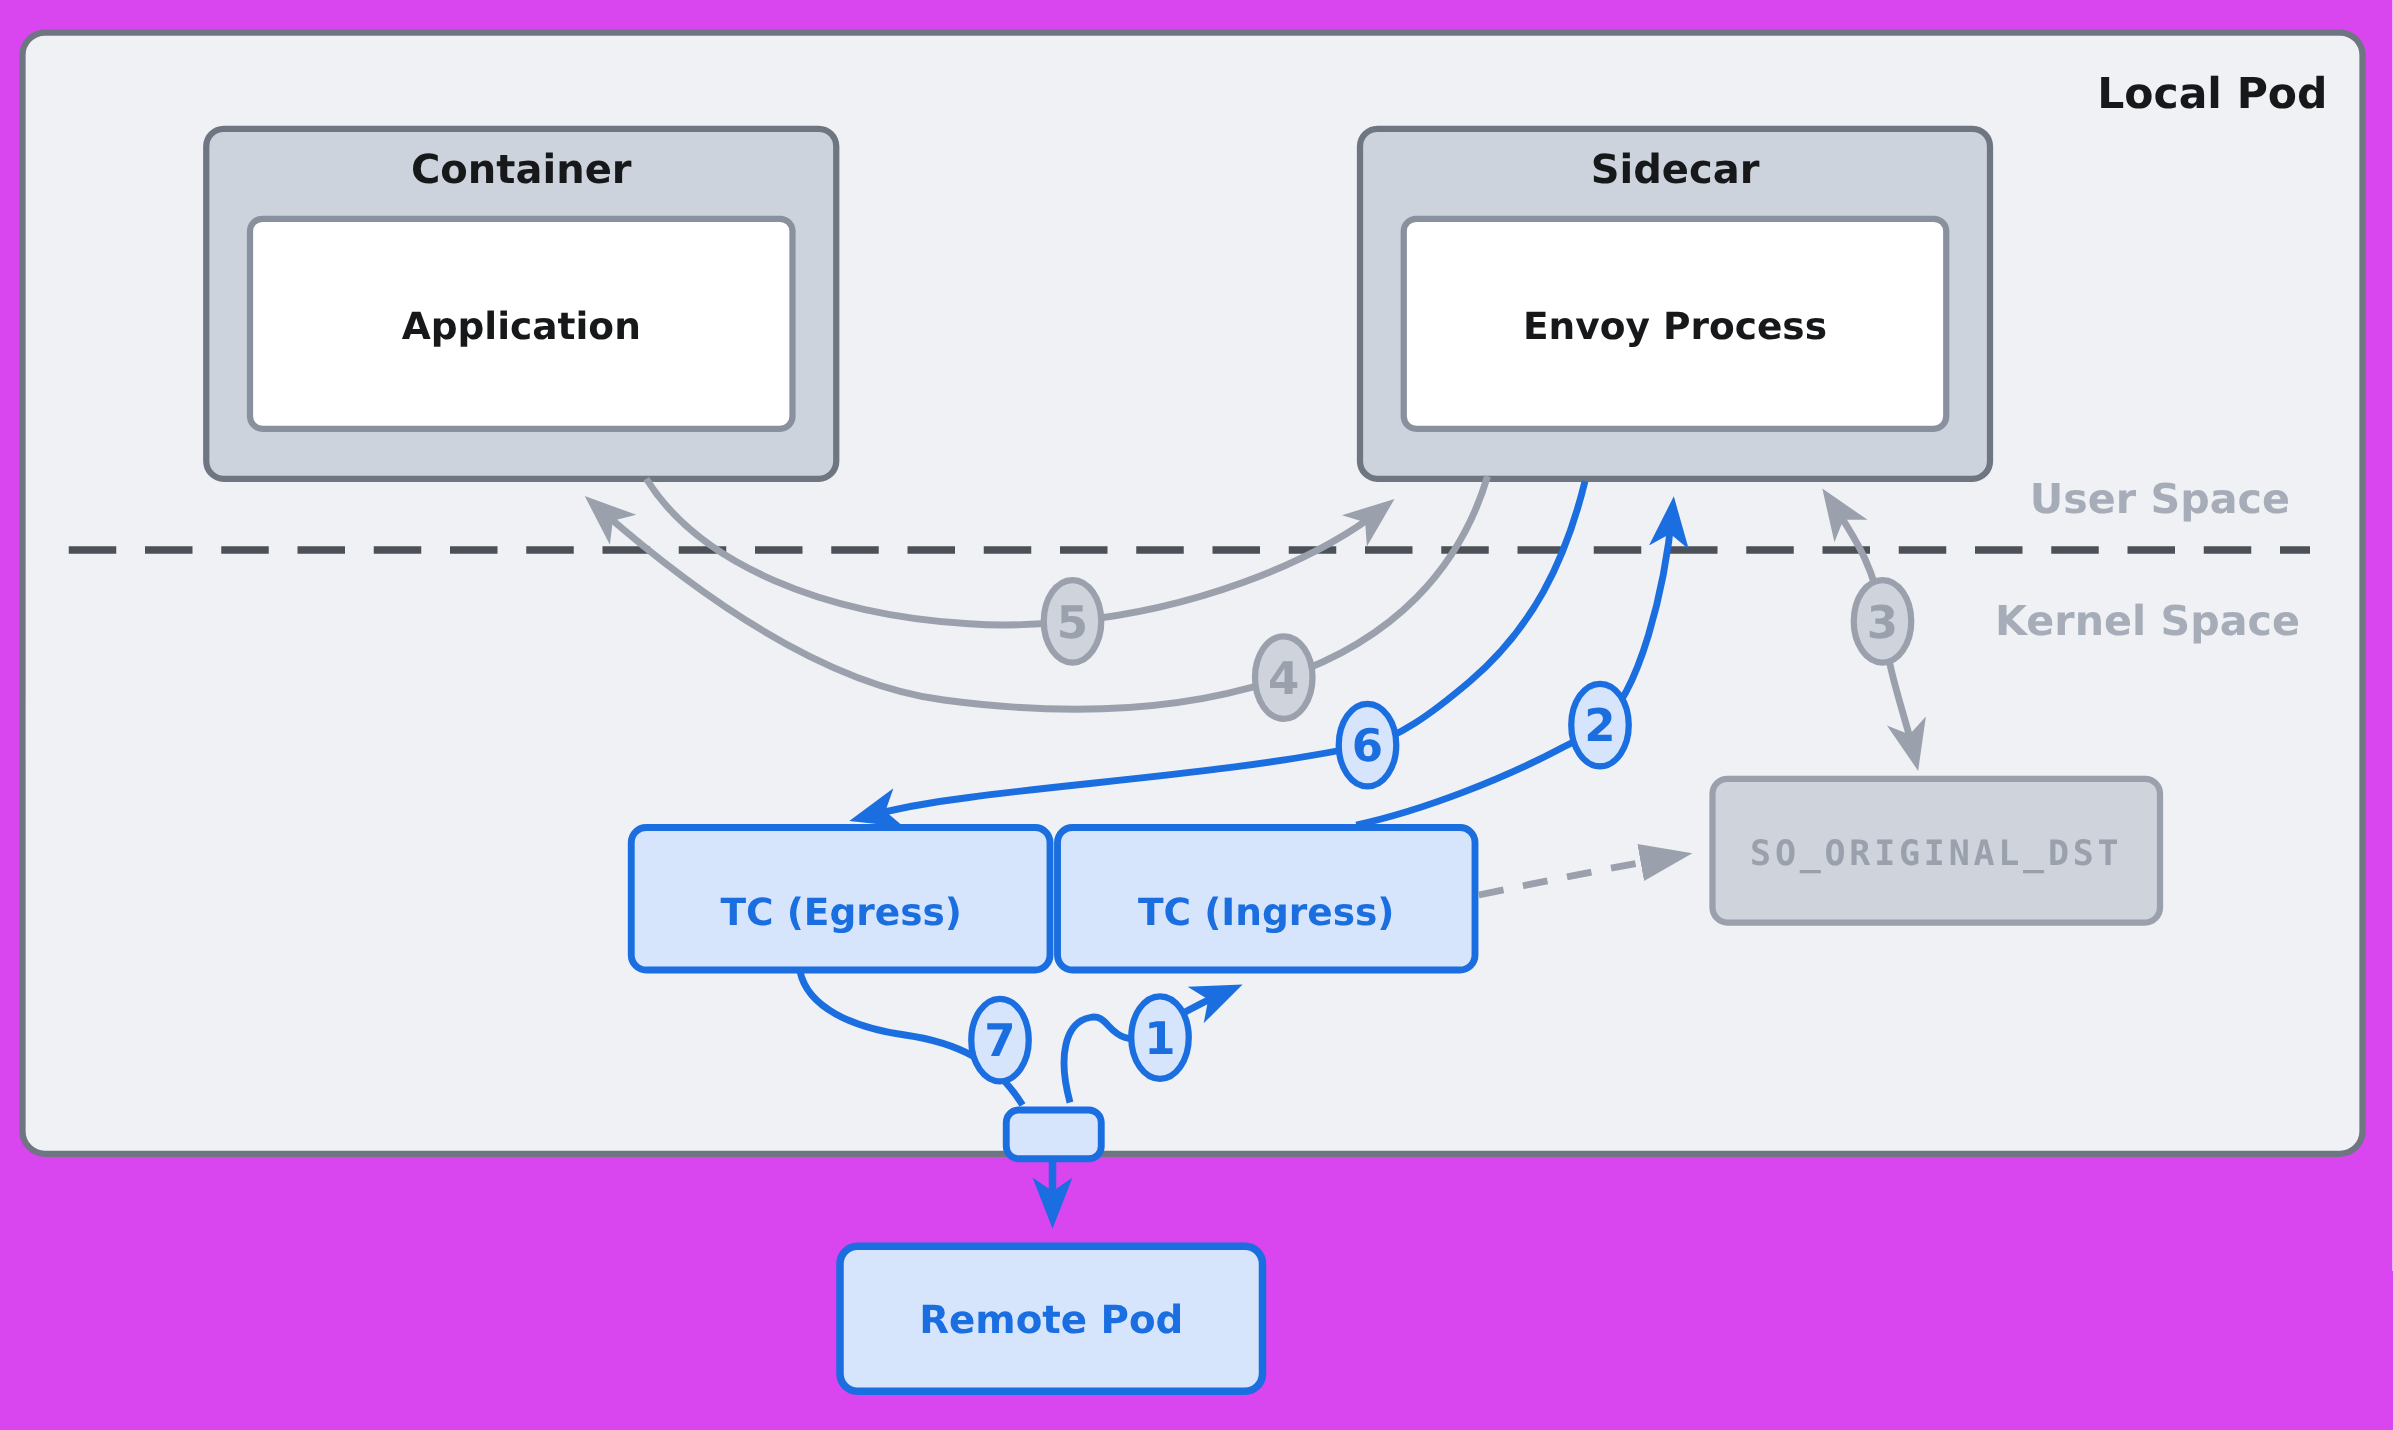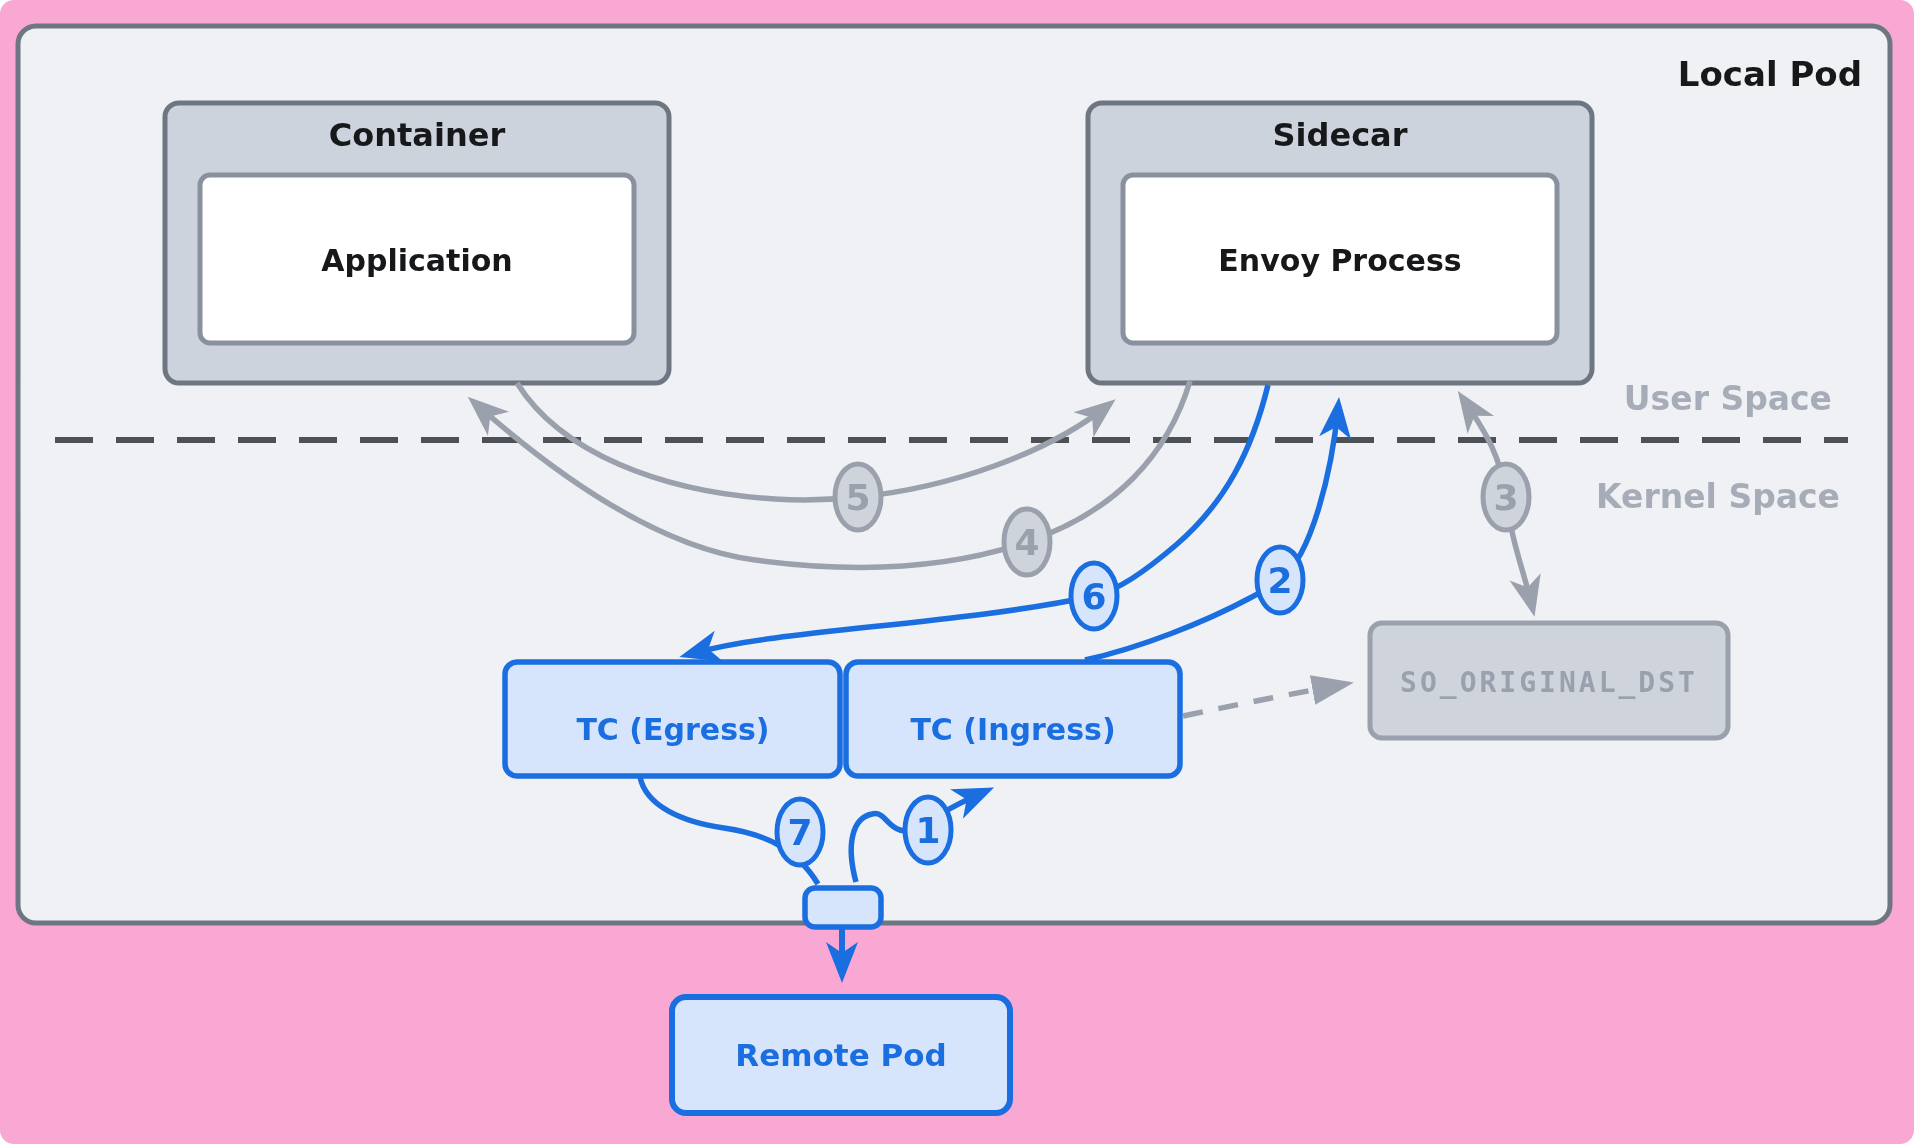--- a/index.html
+++ b/index.html
@@ -1,17 +1,17 @@
 <!DOCTYPE html>
 <html><head>
 <meta charset="utf-8">
 <style>
   html,body{margin:0;padding:0;background:#ffffff;}
-  .stage{width:1914px;height:1144px;position:relative;background:#f9a8d4;
-         font-family:"DejaVu Sans", sans-serif;border-radius:14px;}
+  .stage{width:1914px;height:1144px;position:relative;background:#d946ef;
+         font-family:"DejaVu Sans", sans-serif;}
   svg{display:block;}
   text{font-family:"DejaVu Sans", sans-serif;}
   .t-black{fill:#17181a;font-weight:600;}
   .t-gray{fill:#a7adb8;font-weight:600;}
   .t-blue{fill:#1a6ee0;font-weight:600;}
   .t-mono{font-family:"DejaVu Sans Mono", monospace;fill:#9aa1ad;font-weight:700;letter-spacing:3px;}
   .num{font-weight:700;font-size:36px;}
   .num-gray{fill:#9aa1ad;}
   .num-blue{fill:#1a6ee0;}
 </style>

